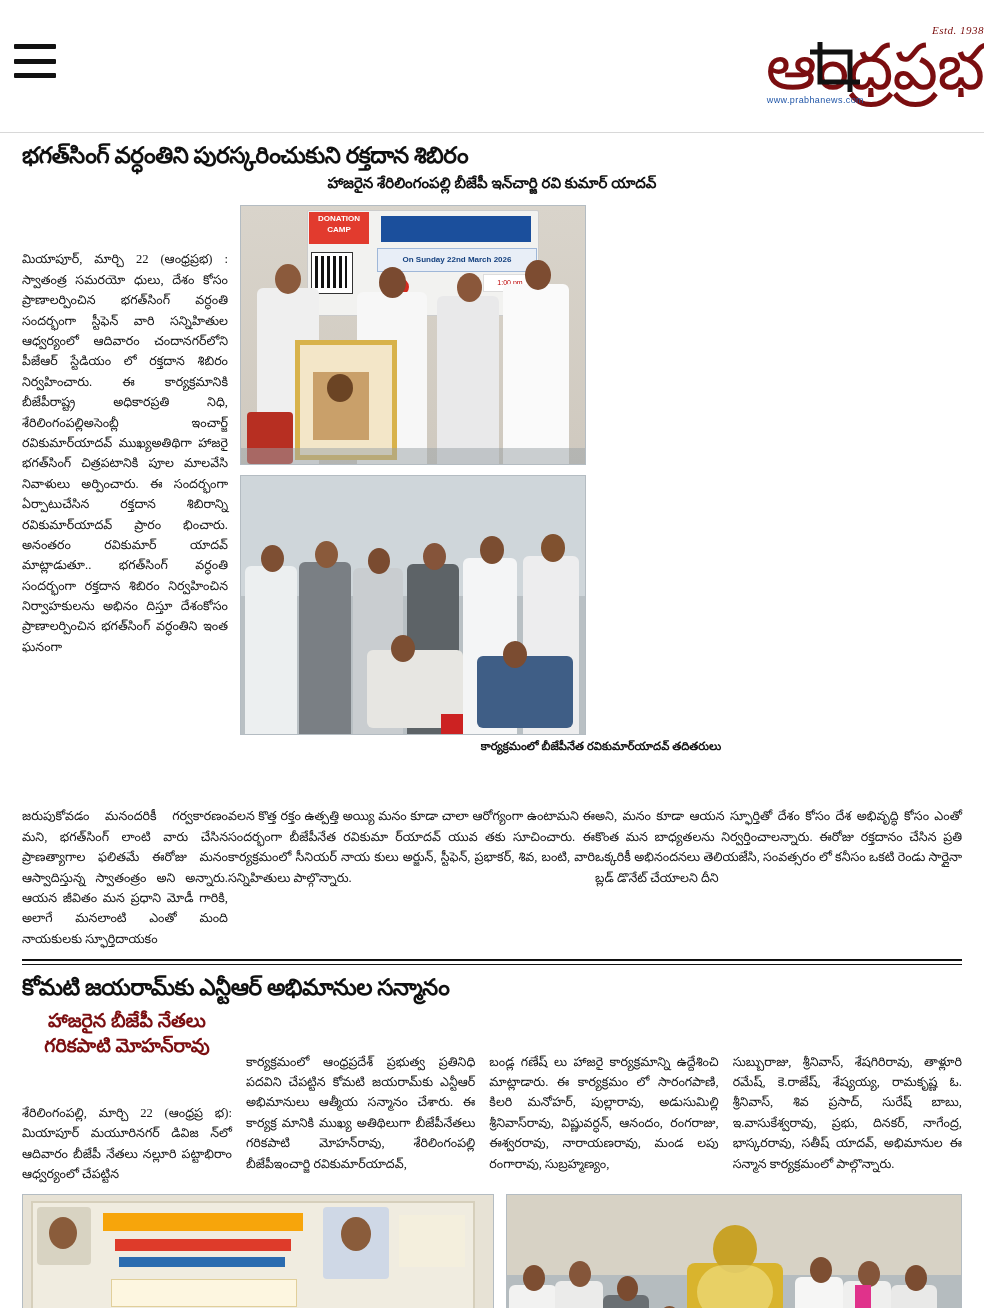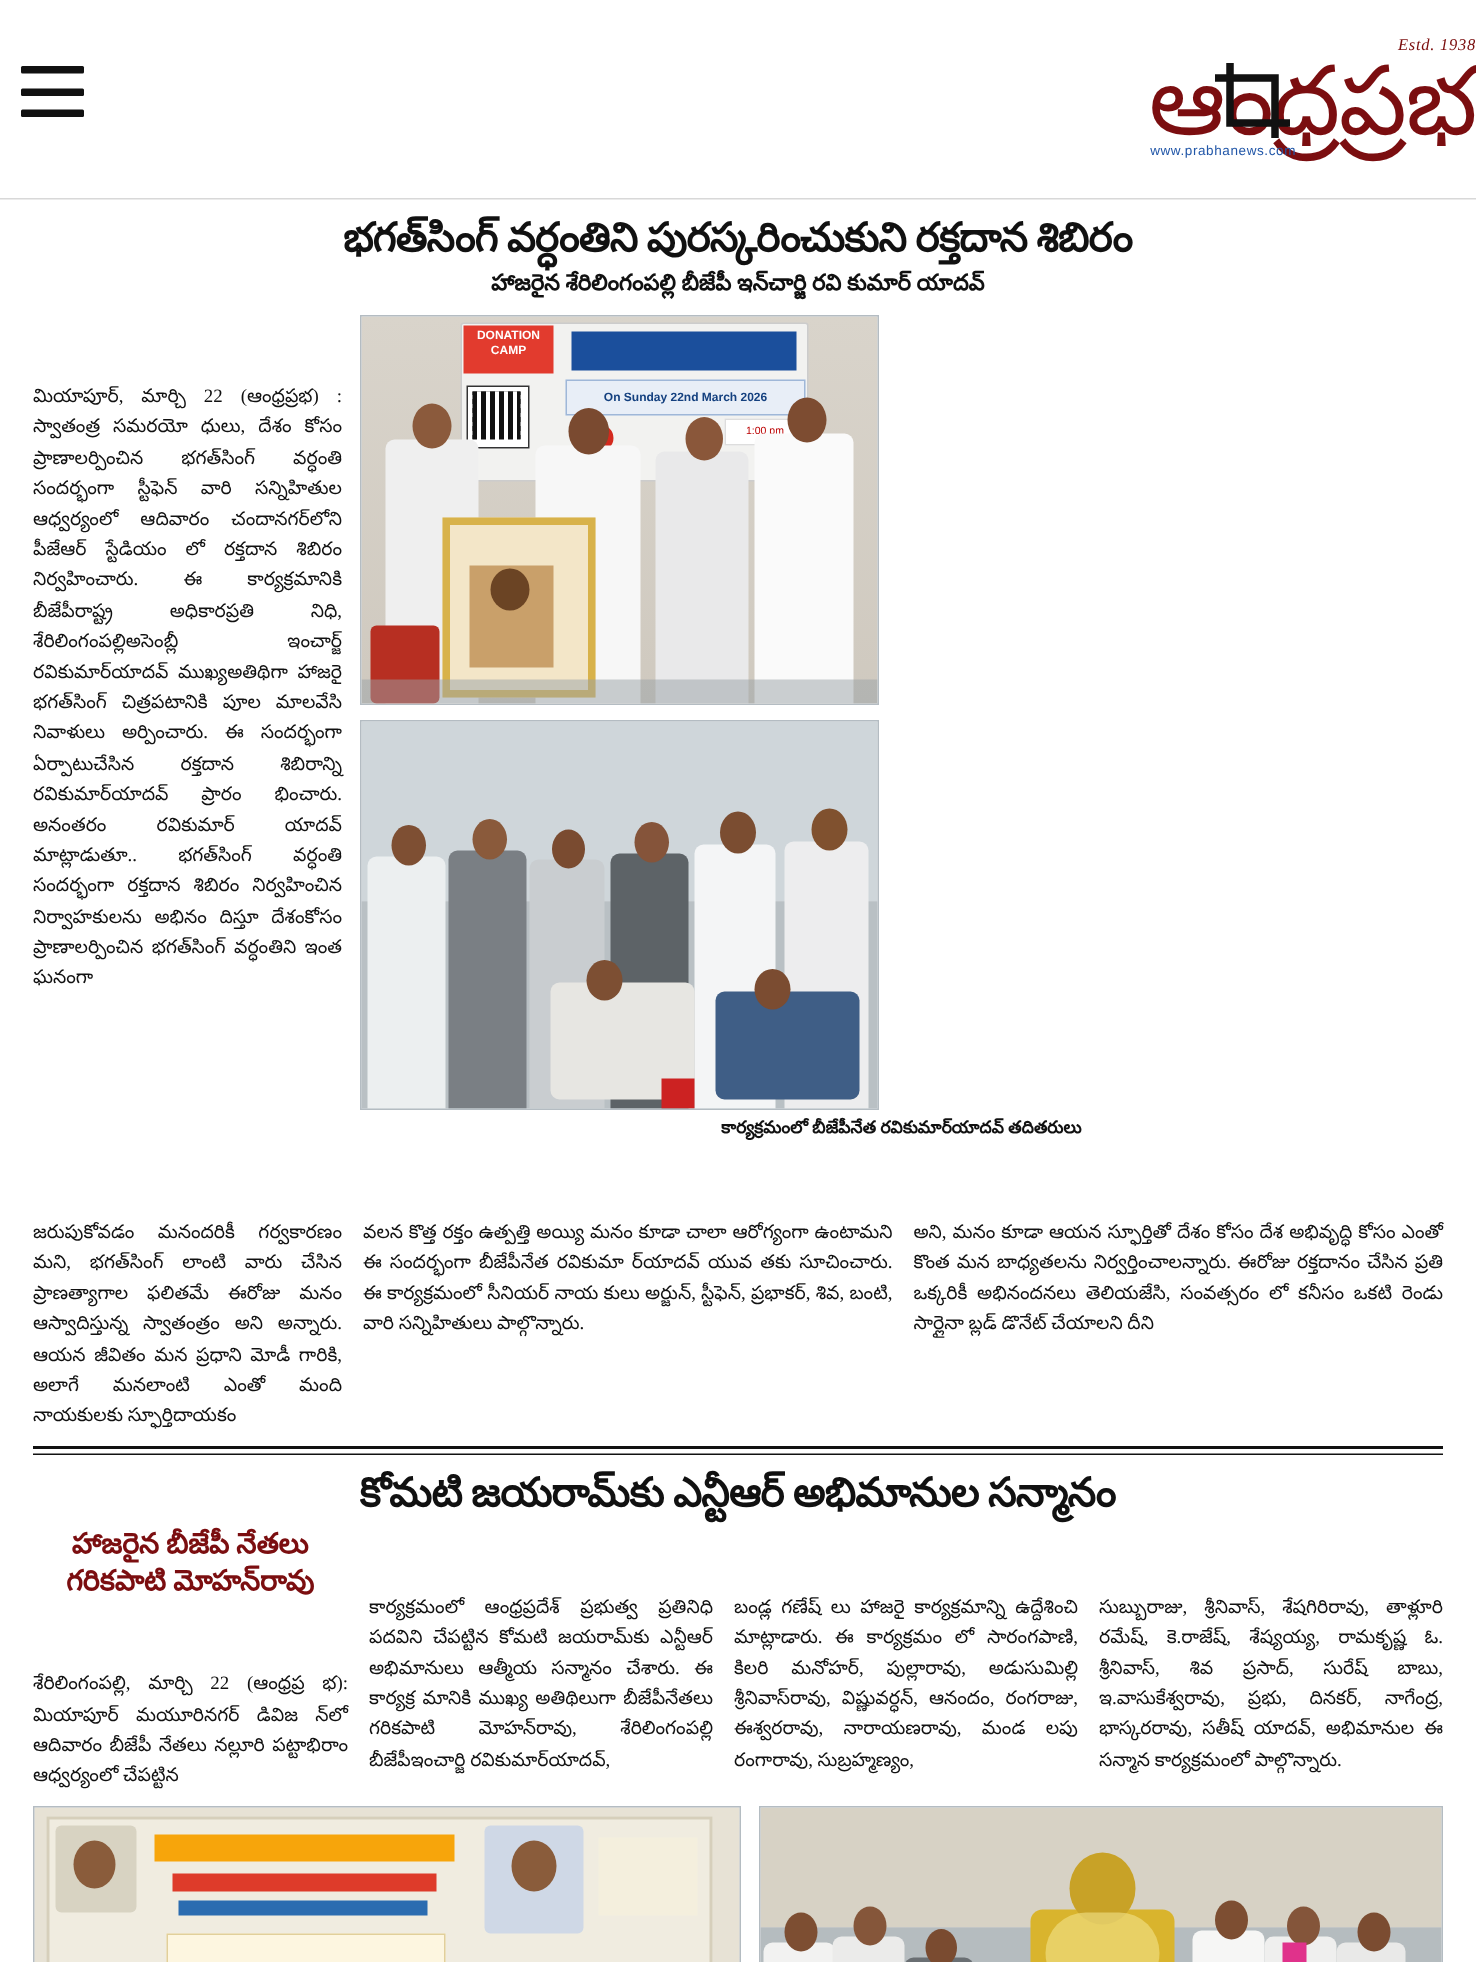--- a/index.html
+++ b/index.html
@@ -98,23 +98,22 @@
     border-top: 2px solid #111;
     margin: 10px 0 0 0;
   }
   .rule-thin {
     border-top: 1px solid #111;
     margin: 3px 0 8px 0;
   }
 
   h1.headline {
     font-family: "Liberation Serif", serif;
-    font-size: 27px;
+    font-size: 23px;
     font-weight: bold;
-    text-align: center;
     margin: 10px 0 6px 0;
     letter-spacing: -.5px;
     line-height: 1.15;
   }
   .subhead {
     text-align: center;
     font-family: "Liberation Serif", serif;
     font-size: 15px;
     font-weight: bold;
     margin: 0 0 10px 0;
@@ -156,21 +155,20 @@
     font-size: 12.6px;
     line-height: 1.62;
     text-align: justify;
     text-justify: inter-word;
     hyphens: none;
     margin-top: 44px;
   }
 
   .cols4 {
     display: flex;
-    gap: 14px;
     margin-top: 8px;
     justify-content: flex-end;
   }
   .cols4 > div { flex: 1 1 0; }
   .story2-top {
     display: flex;
     gap: 14px;
     margin-top: 4px;
   }
   .story2-top .c1 { width: 210px; flex: 0 0 210px; }

